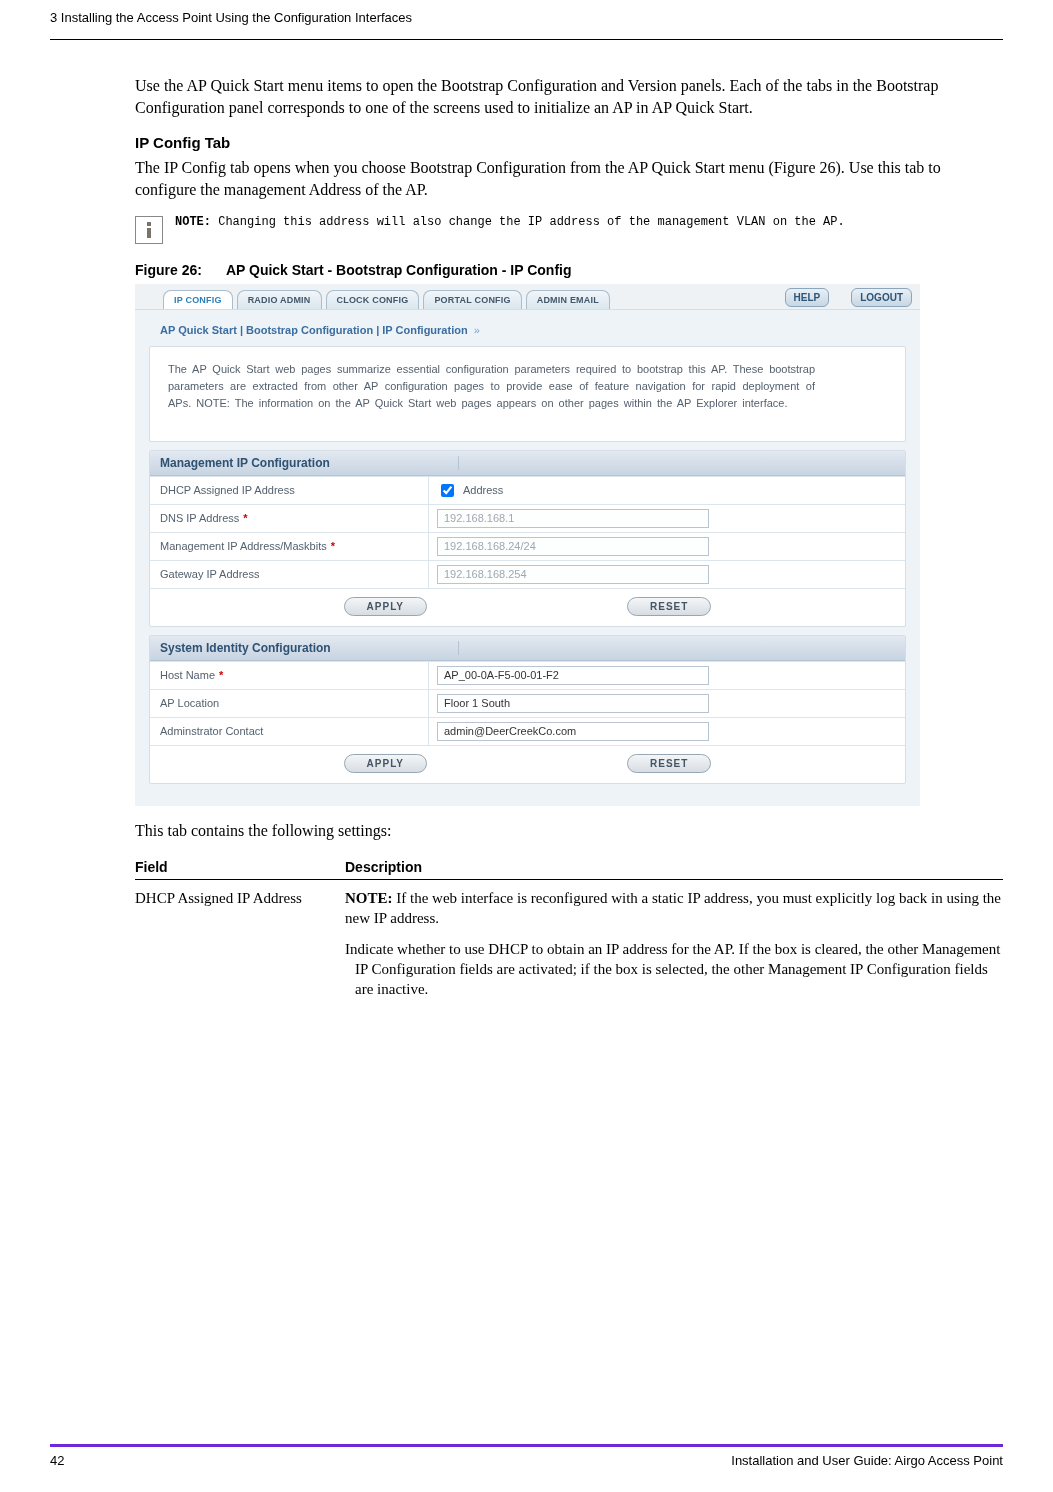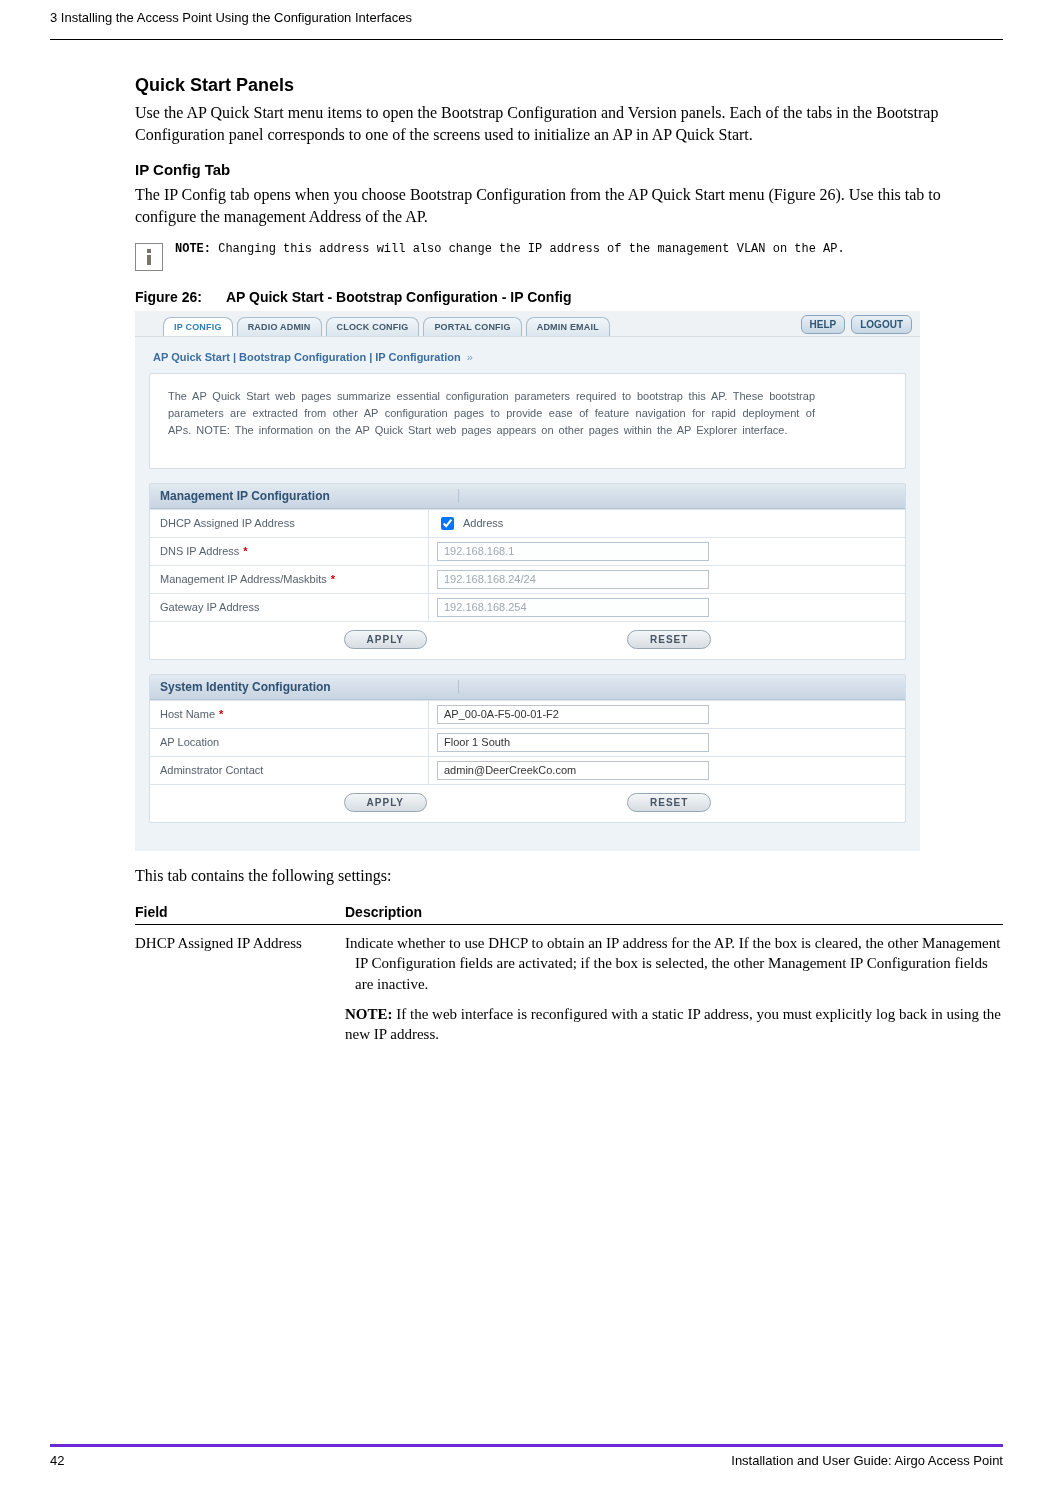--- a/index.html
+++ b/index.html
@@ -111,21 +111,21 @@
   }
   .ss-tab.active {
     background: #fff;
     color: #2d7fb8;
   }
   .ss-topright {
     position: absolute;
     right: 8px;
     top: 4px;
     display: flex;
-    gap: 6px;
+    gap: 22px;
     justify-content: flex-end;
   }
   .ss-btn {
     background: linear-gradient(#e8eff6, #c7d7e4);
     border: 1px solid #8aa6bd;
     border-radius: 6px;
     padding: 3px 8px;
     font-size: 10px;
     color: #2d5576;
     font-weight: bold;
@@ -133,27 +133,28 @@
   }
   .ss-body {
     background: #eef3f7;
     padding: 8px 14px 14px 14px;
   }
   .breadcrumb {
     color: #3b6ea0;
     font-weight: bold;
     font-size: 11px;
     padding: 6px 4px 10px 4px;
+    margin-left: 7px;
   }
   .breadcrumb .arrows { color:#7ba4c9; font-weight:normal; }
   .ss-panel {
     background: #fff;
     border: 1px solid #d6dee5;
     border-radius: 2px;
-    margin-bottom: 14px;
+    margin-bottom: 8px;
   }
   .ss-panel .intro {
     padding: 14px 90px 28px 18px;
     color: #55616d;
     font-size: 11px;
     line-height: 1.55;
     text-align: justify;
     word-spacing: 2px;
   }
   .panel-header {
@@ -260,21 +261,20 @@
 <body>
 
 <div class="page">
 
   <div class="header-row">
     <span>3  Installing the Access Point Using the Configuration Interfaces</span>
   </div>
 
   <div class="content">
 
-    <h2 class="section-title">Quick Start Panels</h2>
     <p>Use the AP Quick Start menu items to open the Bootstrap Configuration and Version panels. Each of the tabs in the Bootstrap Configuration panel corresponds to one of the screens used to initialize an AP in AP Quick Start.</p>
 
     <h3 class="subhead">IP Config Tab</h3>
     <p>The IP Config tab opens when you choose Bootstrap Configuration from the AP Quick Start menu (Figure 26). Use this tab to configure the management Address of the AP.</p>
 
     <div class="note-block">
       <div class="note-icon">
         <div class="dot"></div>
           <div class="bar"></div>
       </div>
@@ -389,24 +389,24 @@
     <p style="margin-top:14px;">This tab contains the following settings:</p>
 
     <div class="settings-table">
       <div class="st-header">
         <div class="st-col1">Field</div>
         <div class="st-col2">Description</div>
       </div>
       <div class="st-row">
         <div class="st-col1">DHCP Assigned IP Address</div>
         <div class="st-col2">
-          <p>Indicate whether to use DHCP to obtain an IP address for the AP. If the box is cleared, the other Management IP Configuration fields are activated; if the box is selected, the other Management IP Configuration fields are inactive.</p>
           <p style="text-indent:0; padding-left:0;">
             <b>NOTE:</b><span> If the web interface is reconfigured with a static IP address, you must explicitly log back in using the new IP address.</span>
           </p>
+          <p>Indicate whether to use DHCP to obtain an IP address for the AP. If the box is cleared, the other Management IP Configuration fields are activated; if the box is selected, the other Management IP Configuration fields are inactive.</p>
         </div>
       </div>
     </div>
 
   </div>
 
   <div class="footer">
     <span>42</span>
     <span>Installation and User Guide: Airgo Access Point</span>
   </div>

